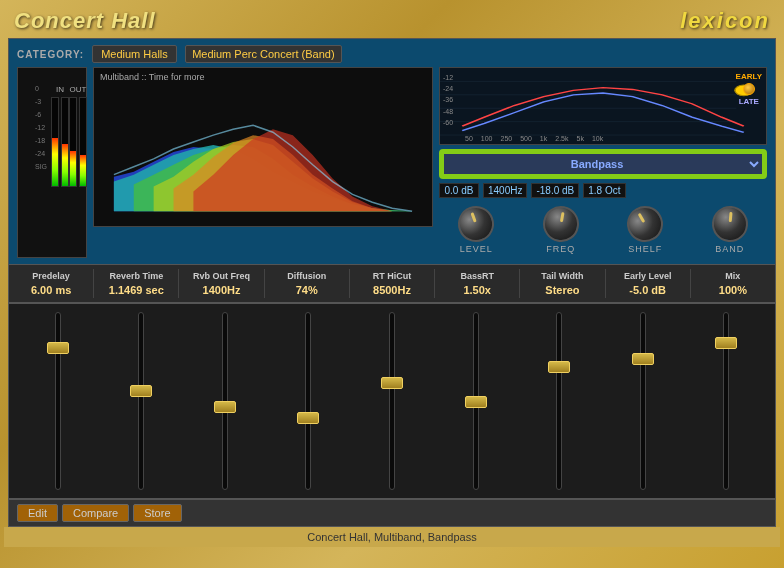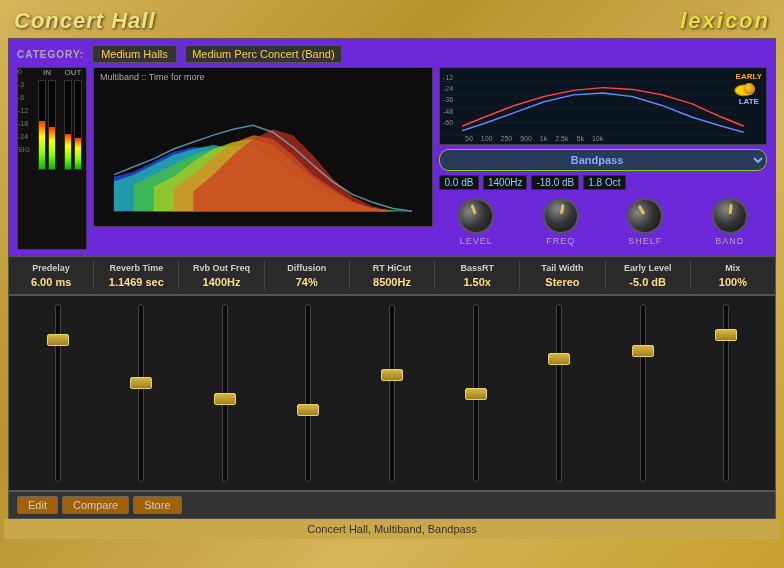--- a/index.html
+++ b/index.html
@@ -46,21 +46,21 @@
     }
 
     .main-content {
       background: #1a1a1a;
       margin: 0 4px;
       border: 1px solid #555;
     }
 
     
     .top-section {
-      background: #6d28d9;
+      background: #0c4a6e;
       padding: 6px 8px;
       display: flex;
       flex-direction: column;
       gap: 4px;
     }
 
     .category-row {
       display: flex;
       align-items: center;
       gap: 8px;
@@ -194,26 +194,26 @@
     .bandpass-row {
       display: flex;
       align-items: center;
       gap: 6px;
     }
 
     .bandpass-select {
       flex: 1;
       background: #2a3a5a;
       color: #88aaff;
-      border: 1px solid #84cc16;
+      border: 5px solid #84cc16;
       padding: 3px 8px;
       font-size: 11px;
       font-weight: bold;
       cursor: pointer;
-      border-radius: 10px;
+      border-radius: 4px;
       text-align: center;
     }
 
     .params-row {
       display: flex;
       gap: 4px;
       align-items: flex-end;
     }
 
     .param-value {
@@ -384,21 +384,21 @@
       height: 100%;
     }
 
     .io-section {
       display: flex;
       align-items: flex-start;
       gap: 0;
       width: 70px;
       background: #111;
       border: 1px solid #444;
-      padding: 0;
+      padding: 17px;
       flex-shrink: 0;
     }
 
     .io-col {
       display: flex;
       flex-direction: column;
       align-items: center;
       flex: 1;
     }
 

